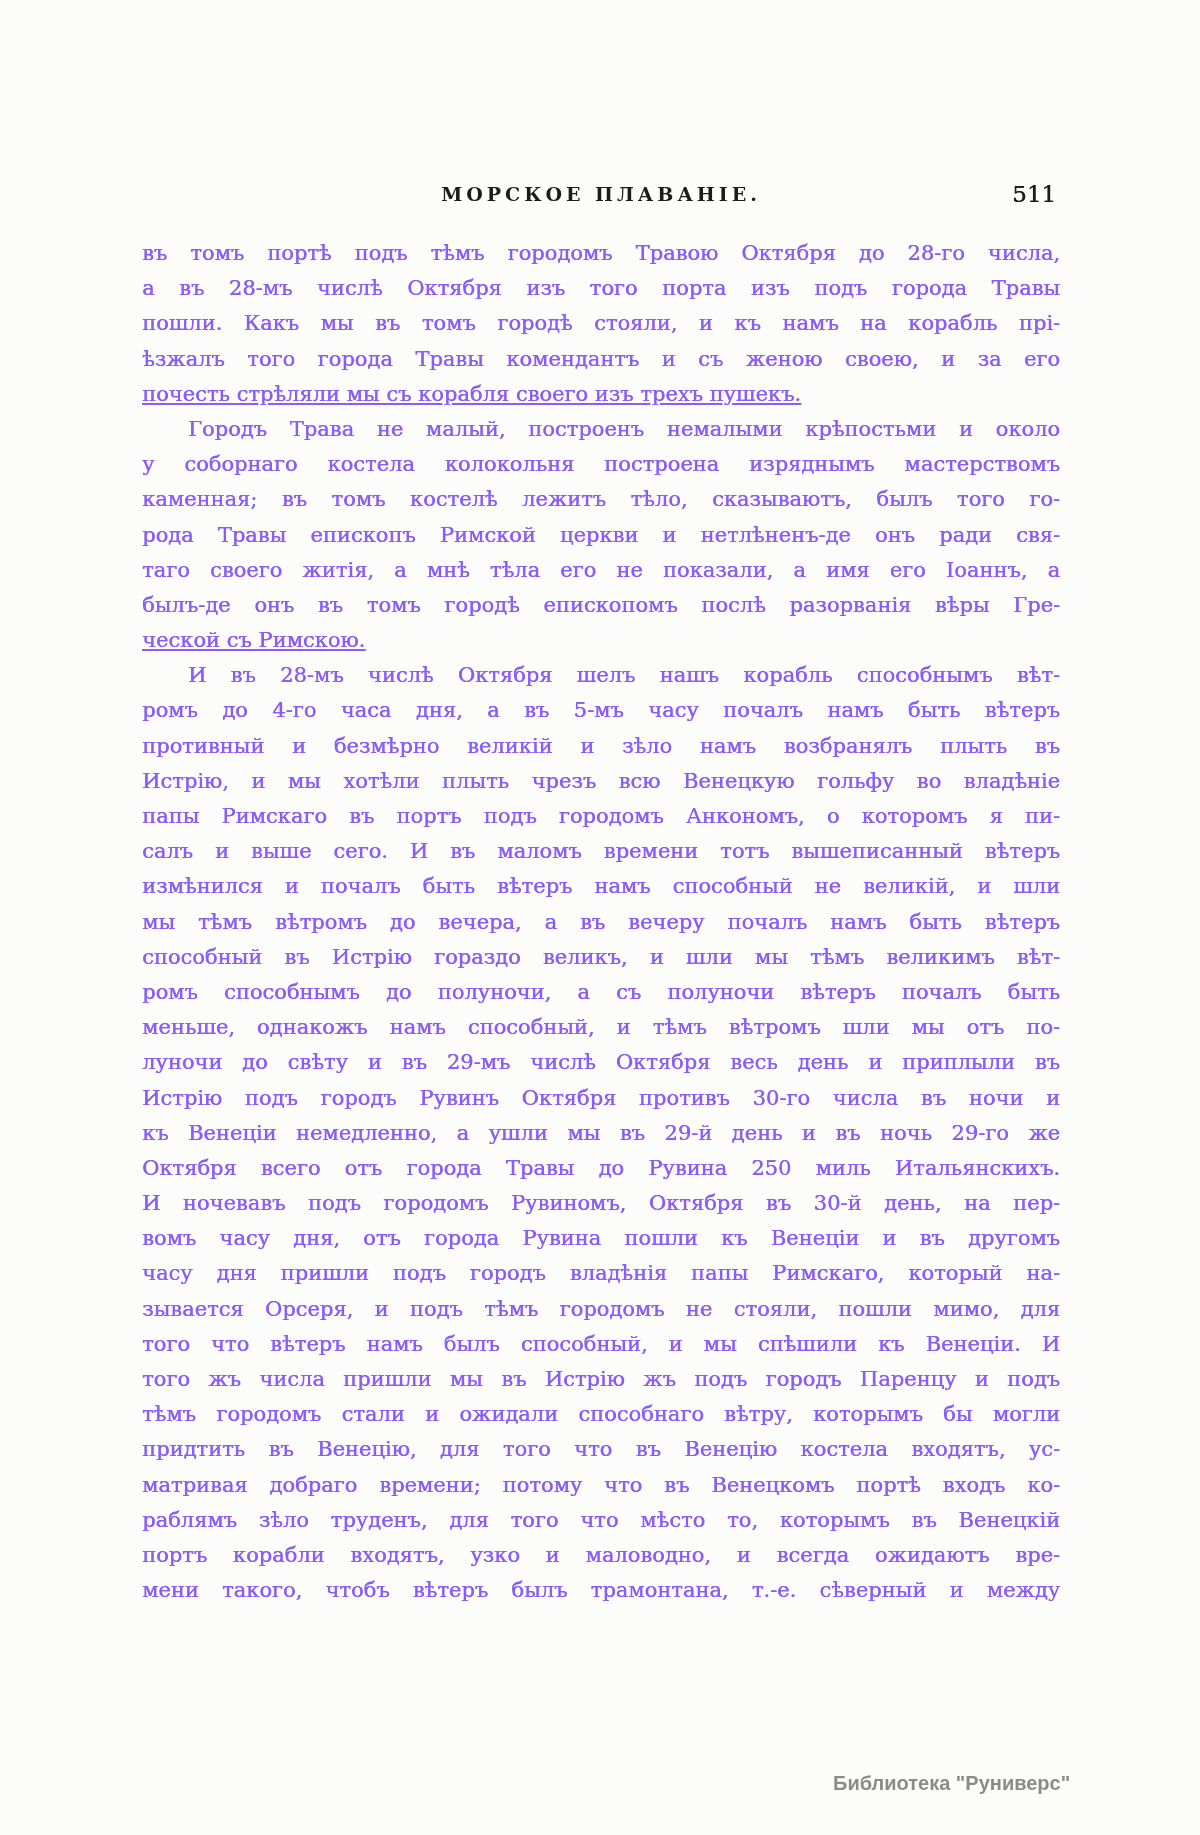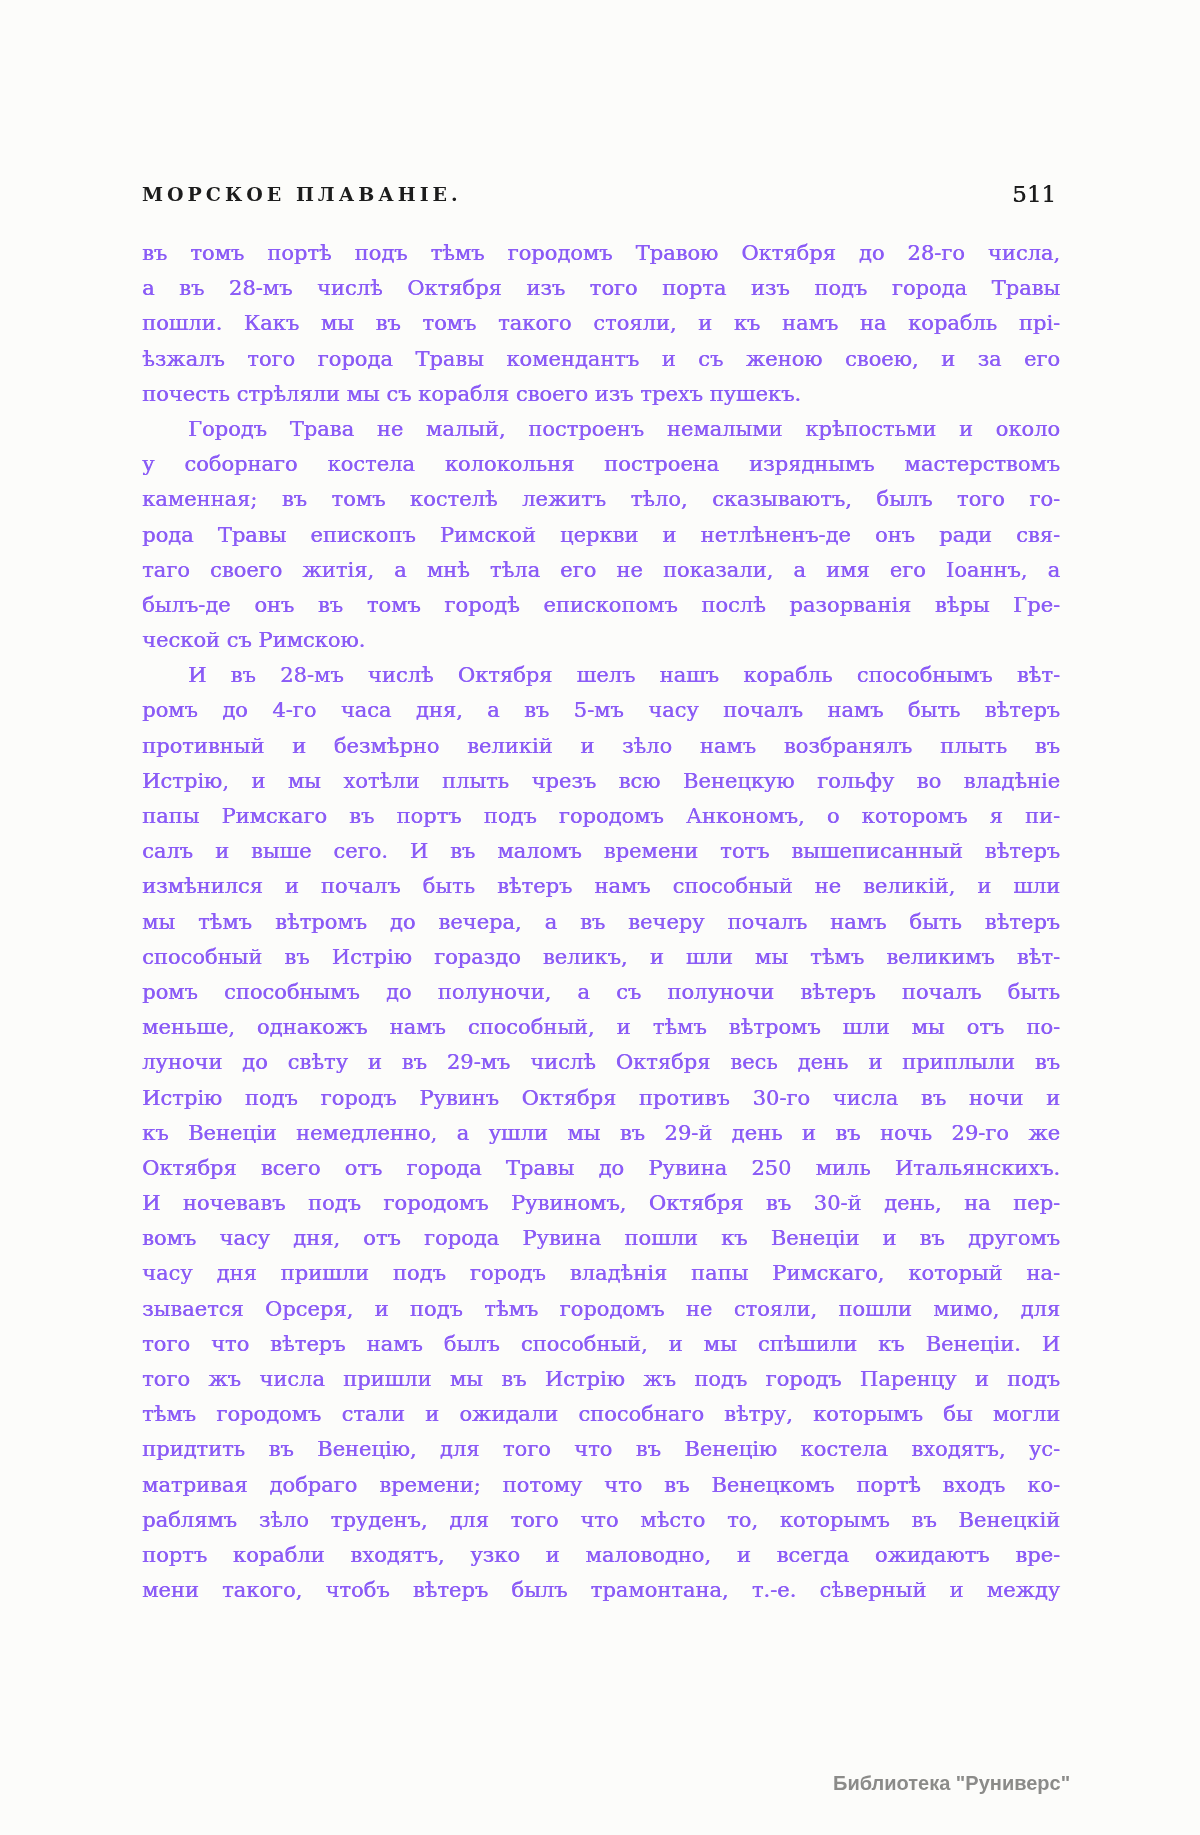--- a/index.html
+++ b/index.html
@@ -20,20 +20,21 @@
     top: 181px;
     left: 142px;
     width: 918px;
     height: 26px;
   }
   .running-title {
     position: absolute;
     left: 0;
     right: 0;
     top: 2px;
+    text-align: center;
     font-size: 19px;
     font-weight: bold;
     letter-spacing: 4px;
     color: #1c1c1c;
     white-space: nowrap;
   }
   .page-number {
     position: absolute;
     right: 4px;
     top: 0;
@@ -53,20 +54,21 @@
   }
   .line {
     line-height: 35.2px;
     height: 35.2px;
     white-space: nowrap;
     text-align: justify;
     text-align-last: justify;
   }
   .line.short {
     text-align-last: left;
+    text-decoration: underline;
   }
   .line.indent {
     padding-left: 46px;
   }
   .footer {
     position: absolute;
     left: 833px;
     top: 1772px;
     font-family: "Liberation Sans", sans-serif;
     font-weight: bold;
@@ -80,21 +82,21 @@
 
 <div class="page">
   <div class="header">
     <span class="running-title">МОРСКОЕ ПЛАВАНІЕ.</span>
     <span class="page-number">511</span>
   </div>
 
   <div class="body-text">
       <div class="line">въ томъ портѣ подъ тѣмъ городомъ Травою Октября до 28-го числа,</div>
       <div class="line">а въ 28-мъ числѣ Октября изъ того порта изъ подъ города Травы</div>
-      <div class="line">пошли. Какъ мы въ томъ такого стояли, и къ намъ на корабль прі-</div>
+      <div class="line">пошли. Какъ мы въ томъ городѣ стояли, и къ намъ на корабль прі-</div>
       <div class="line">ѣзжалъ того города Травы комендантъ и съ женою своею, и за его</div>
       <div class="line short">почесть стрѣляли мы съ корабля своего изъ трехъ пушекъ.</div>
       <div class="line indent">Городъ Трава не малый, построенъ немалыми крѣпостьми и около</div>
       <div class="line">у соборнаго костела колокольня построена изряднымъ мастерствомъ</div>
       <div class="line">каменная; въ томъ костелѣ лежитъ тѣло, сказываютъ, былъ того го-</div>
       <div class="line">рода Травы епископъ Римской церкви и нетлѣненъ-де онъ ради свя-</div>
       <div class="line">таго своего житія, а мнѣ тѣла его не показали, а имя его Іоаннъ, а</div>
       <div class="line">былъ-де онъ въ томъ городѣ епископомъ послѣ разорванія вѣры Гре-</div>
       <div class="line short">ческой съ Римскою.</div>
       <div class="line indent">И въ 28-мъ числѣ Октября шелъ нашъ корабль способнымъ вѣт-</div>

